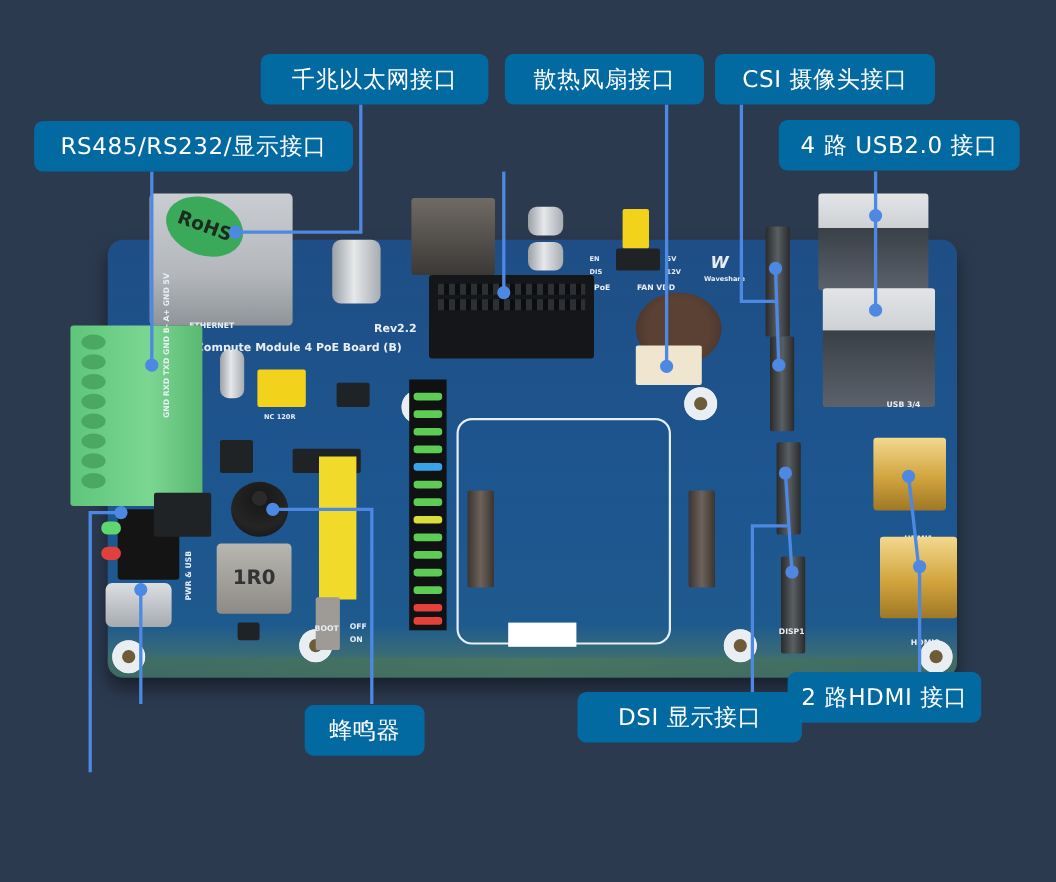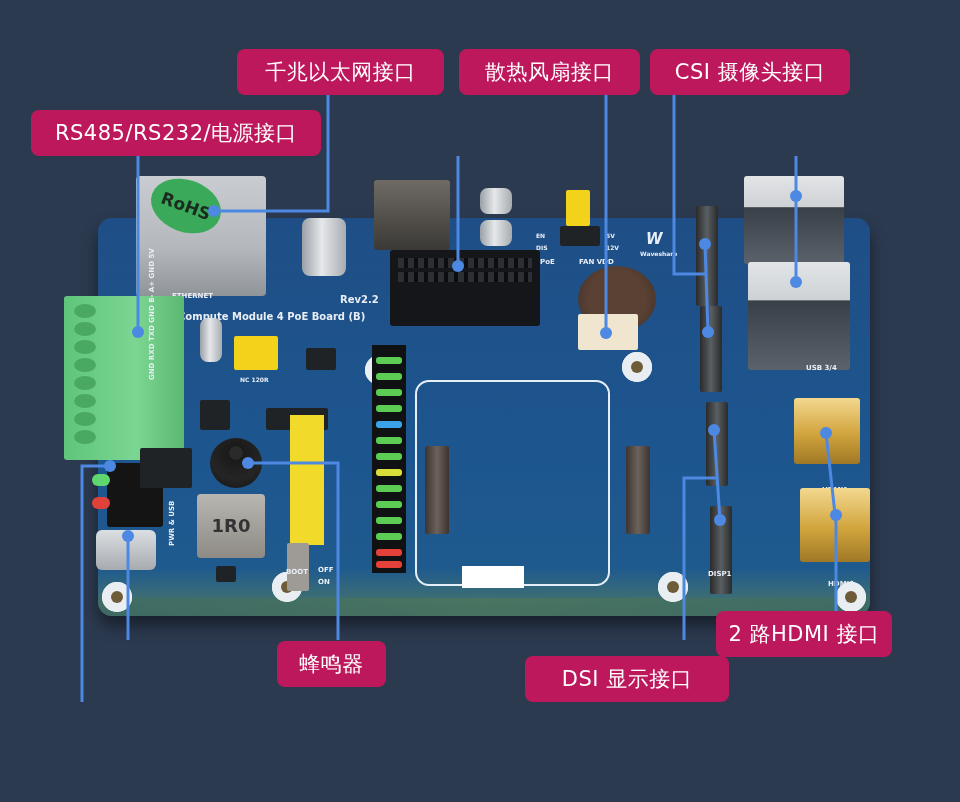--- a/index.html
+++ b/index.html
@@ -2,21 +2,21 @@
 <html><head>
 <meta charset="utf-8">
 <style>
   * { box-sizing: border-box; margin: 0; padding: 0; }
   html, body { width: 960px; height: 802px; overflow: hidden; }
   body { background: #2c3a50; font-family: "DejaVu Sans", "Liberation Sans", sans-serif; position: relative; }
   .stage { position: absolute; left: 0; top: 0; width: 960px; height: 802px; }
 
   
   .label {
-    position: absolute; height: 46px; background: #be185d; color: #ffffff;
+    position: absolute; height: 46px; background: #0369a1; color: #ffffff;
     border-radius: 8px; font-size: 21px; line-height: 46px; text-align: center;
     white-space: nowrap; letter-spacing: 0.5px;
   }
 
   
   .pcb {
     position: absolute; left: 98px; top: 218px; width: 772px; height: 398px;
     background: linear-gradient(180deg, #1f4e86 0%, #1d568f 60%, #1f5a8e 88%, #3e6f72 96%, #2b5060 100%);
     border-radius: 14px;
     box-shadow: 0 10px 16px rgba(0,0,0,0.45);
@@ -222,17 +222,18 @@
       <circle cx="720" cy="520" r="6"></circle>
       <circle cx="248" cy="463" r="6"></circle>
       <circle cx="128" cy="536" r="6"></circle>
       <circle cx="110" cy="466" r="6"></circle>
     </g>
   </svg>
 
   <div class="label" style="left:237px;top:49px;width:207px">千兆以太网接口</div>
   <div class="label" style="left:459px;top:49px;width:181px">散热风扇接口</div>
   <div class="label" style="left:650px;top:49px;width:200px">CSI 摄像头接口</div>
-  <div class="label" style="left:31px;top:110px;width:290px">RS485/RS232/电源接口</div>
+  <div class="label" style="left:31px;top:110px;width:290px">RS485/RS232/显示接口</div>
+  <div class="label" style="left:708px;top:109px;width:219px">4 路 USB2.0 接口</div>
   <div class="label" style="left:277px;top:641px;width:109px">蜂鸣器</div>
-  <div class="label" style="left:525px;top:656px;width:204px">DSI 显示接口</div>
+  <div class="label" style="left:525px;top:629px;width:204px">DSI 显示接口</div>
   <div class="label" style="left:716px;top:611px;width:176px">2 路HDMI 接口</div>
 </div>
 
 </body></html>

